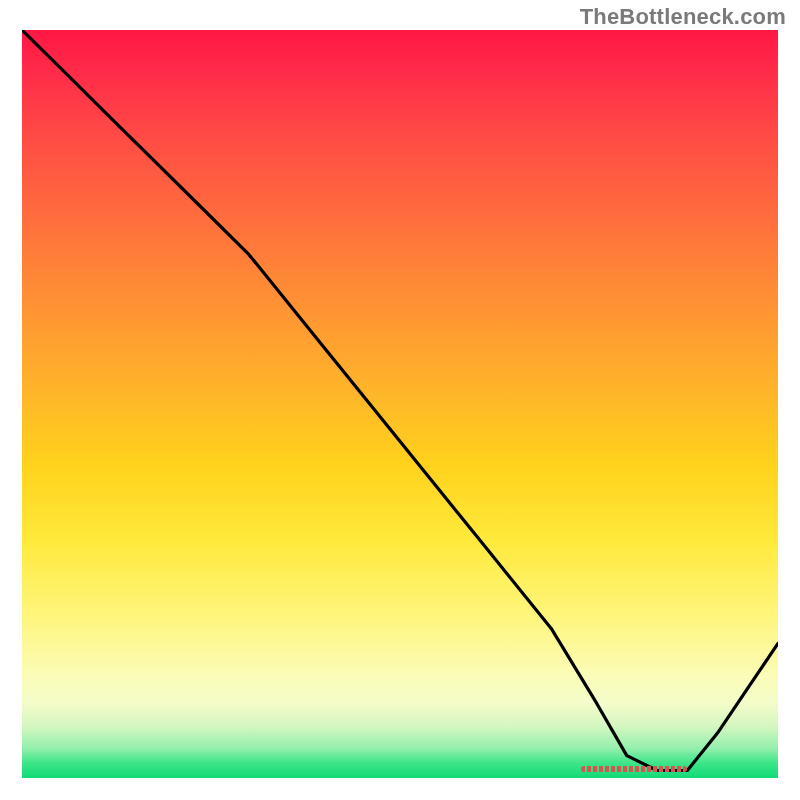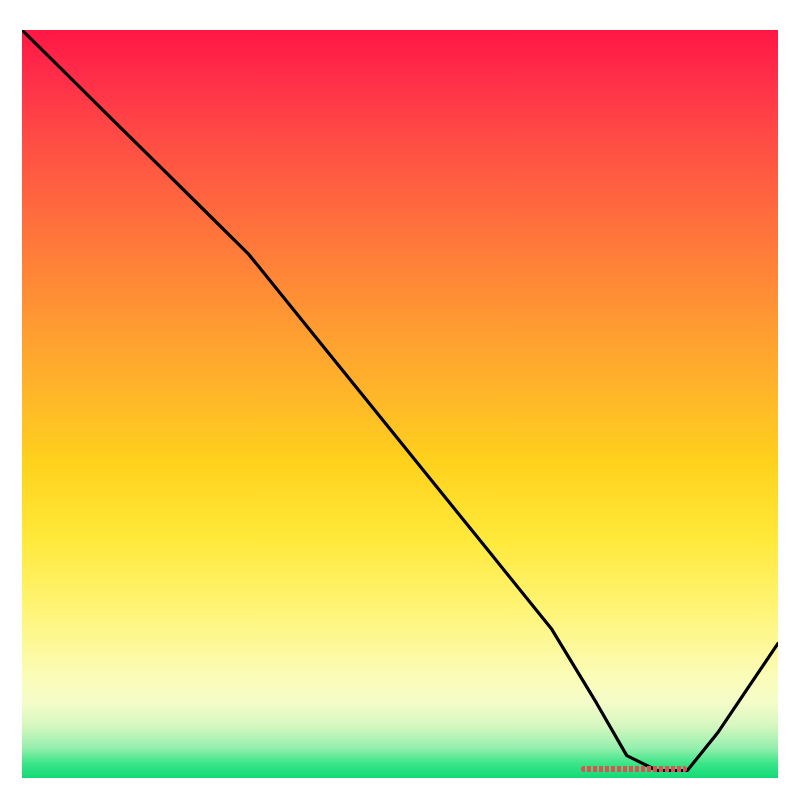--- a/index.html
+++ b/index.html
@@ -89,20 +89,21 @@
     position: absolute;
     inset: 0;
     pointer-events: none;
     box-sizing: border-box;
   }
 </style>
 </head>
 <body>
 
 <div class="stage">
+  <div class="watermark">TheBottleneck.com</div>
 
   <div class="plot-outer">
     <div class="plot-inner">
       <div class="gradient"></div>
 
       <svg class="curve" viewBox="0 0 756 748" preserveAspectRatio="none">
         <path id="curve-path" d="M0.0 0.0 L45.4 44.9 L90.7 89.8 L136.1 134.6 L173.9 172.0 L226.8 224.4 L287.3 299.2 L347.8 374.0 L408.2 448.8 L468.7 523.6 L529.2 598.4 L574.6 673.2 L604.8 725.6 L635.0 740.5 L665.3 740.5 L695.5 703.1 L725.8 658.2 L756.0 613.4" fill="none" stroke="#000" stroke-width="3.2" stroke-linejoin="round" stroke-linecap="round"></path>
       </svg>
 
       <div id="dip-marker" class="marker" style="left: 559.44px; width: 105.84px; top: 736.024px;"></div>

